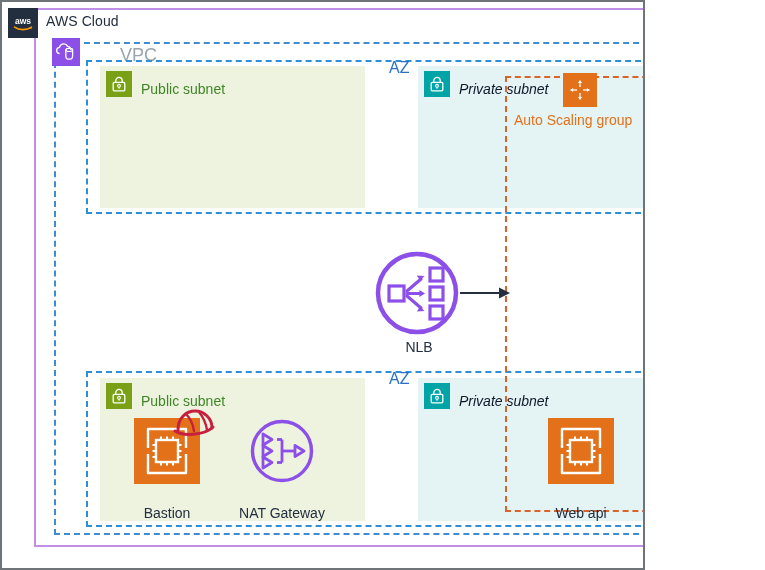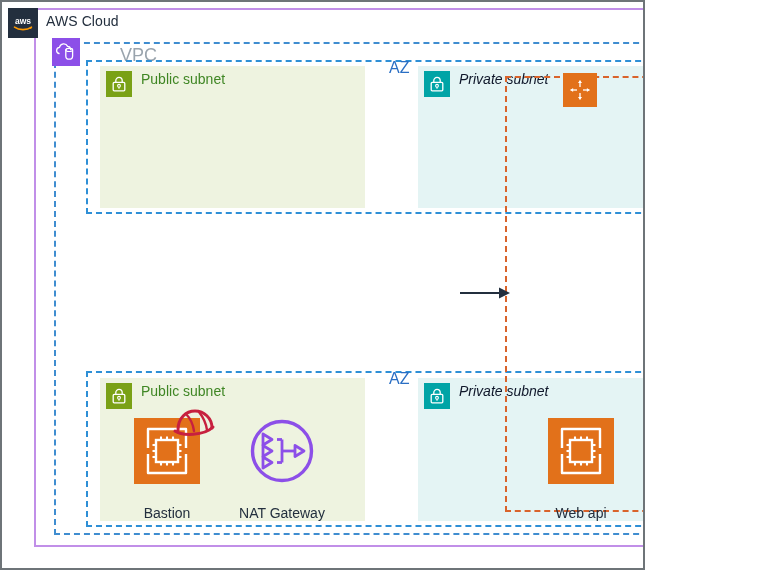--- a/index.html
+++ b/index.html
@@ -90,21 +90,21 @@
   .subnet.public{ background:#eef3e0; }
   .subnet.private{ background:#e4f4f4; }
 
   #subnet-public-top{ left:98px; top:64px; width:265px; height:142px; }
   #subnet-private-top{ left:416px; top:64px; width:287px; height:142px; }
   #subnet-public-bottom{ left:98px; top:376px; width:265px; height:143px; }
   #subnet-private-bottom{ left:416px; top:376px; width:287px; height:143px; }
 
   .subnet-head{
     position:absolute;
-    display:flex;align-items:flex-start;
+    display:flex;align-items:flex-end;
     gap:9px;
     left:6px;top:5px;
   }
   .lock-icon{
     width:26px;height:26px;
     display:flex;align-items:center;justify-content:center;
     flex:0 0 auto;
   }
   .lock-icon.green{ background:#7aa116; }
   .lock-icon.teal{ background:#00a4a6; }
@@ -284,21 +284,39 @@
       <line x1="13" y1="22.5" x2="13" y2="16" stroke="#ffffff" stroke-width="1.3"></line>
       <path d="M13 22.5 l-2.1 -2.6 h4.2 z" fill="#ffffff"></path>
 
       <line x1="3.5" y1="13" x2="10" y2="13" stroke="#ffffff" stroke-width="1.3"></line>
       <path d="M3.5 13 l2.6 -2.1 v4.2 z" fill="#ffffff"></path>
 
       <line x1="22.5" y1="13" x2="16" y2="13" stroke="#ffffff" stroke-width="1.3"></line>
       <path d="M22.5 13 l-2.6 -2.1 v4.2 z" fill="#ffffff"></path>
     </svg>
   </div>
-
+  <div class="asg-label">Auto Scaling group</div>
+
+  <div class="nlb-wrap">
+    <svg class="nlb-circle" viewBox="0 0 86 86">
+      <circle cx="43" cy="43" r="39" stroke="#8c4fe8" stroke-width="4.5" fill="none"></circle>
+      <rect x="15" y="36" width="15" height="15" stroke="#8c4fe8" stroke-width="3.2" fill="none"></rect>
+      <rect x="56" y="18" width="13" height="13" stroke="#8c4fe8" stroke-width="3.2" fill="none"></rect>
+      <rect x="56" y="37" width="13" height="13" stroke="#8c4fe8" stroke-width="3.2" fill="none"></rect>
+      <rect x="56" y="56" width="13" height="13" stroke="#8c4fe8" stroke-width="3.2" fill="none"></rect>
+
+      <line x1="33" y1="41" x2="47" y2="29" stroke="#8c4fe8" stroke-width="3.2" stroke-linecap="round"></line>
+      <path d="M50.5 26 l-7.6 -0.6 l3.1 5.0 z" fill="#8c4fe8"></path>
+      <line x1="33" y1="43.5" x2="47" y2="43.5" stroke="#8c4fe8" stroke-width="3.2" stroke-linecap="round"></line>
+      <path d="M51 43.5 l-5.6 -3.4 v6.8 z" fill="#8c4fe8"></path>
+      <line x1="33" y1="46" x2="47" y2="58" stroke="#8c4fe8" stroke-width="3.2" stroke-linecap="round"></line>
+      <path d="M50.5 61 l-7.6 0.6 l3.1 -5.0 z" fill="#8c4fe8"></path>
+    </svg>
+    <div class="node-label">NLB</div>
+  </div>
 
   <svg class="arrow-svg" viewBox="0 0 52 20">
     <line x1="0" y1="10" x2="40" y2="10" stroke="#232f3e" stroke-width="1.8"></line>
     <path d="M50 10 l-11 -5.4 v10.8 z" fill="#232f3e"></path>
   </svg>
 
   <div class="node" id="node-bastion">
     <div class="ec2-tile">
       <svg width="66" height="66" viewBox="0 0 66 66" aria-hidden="true">
 

